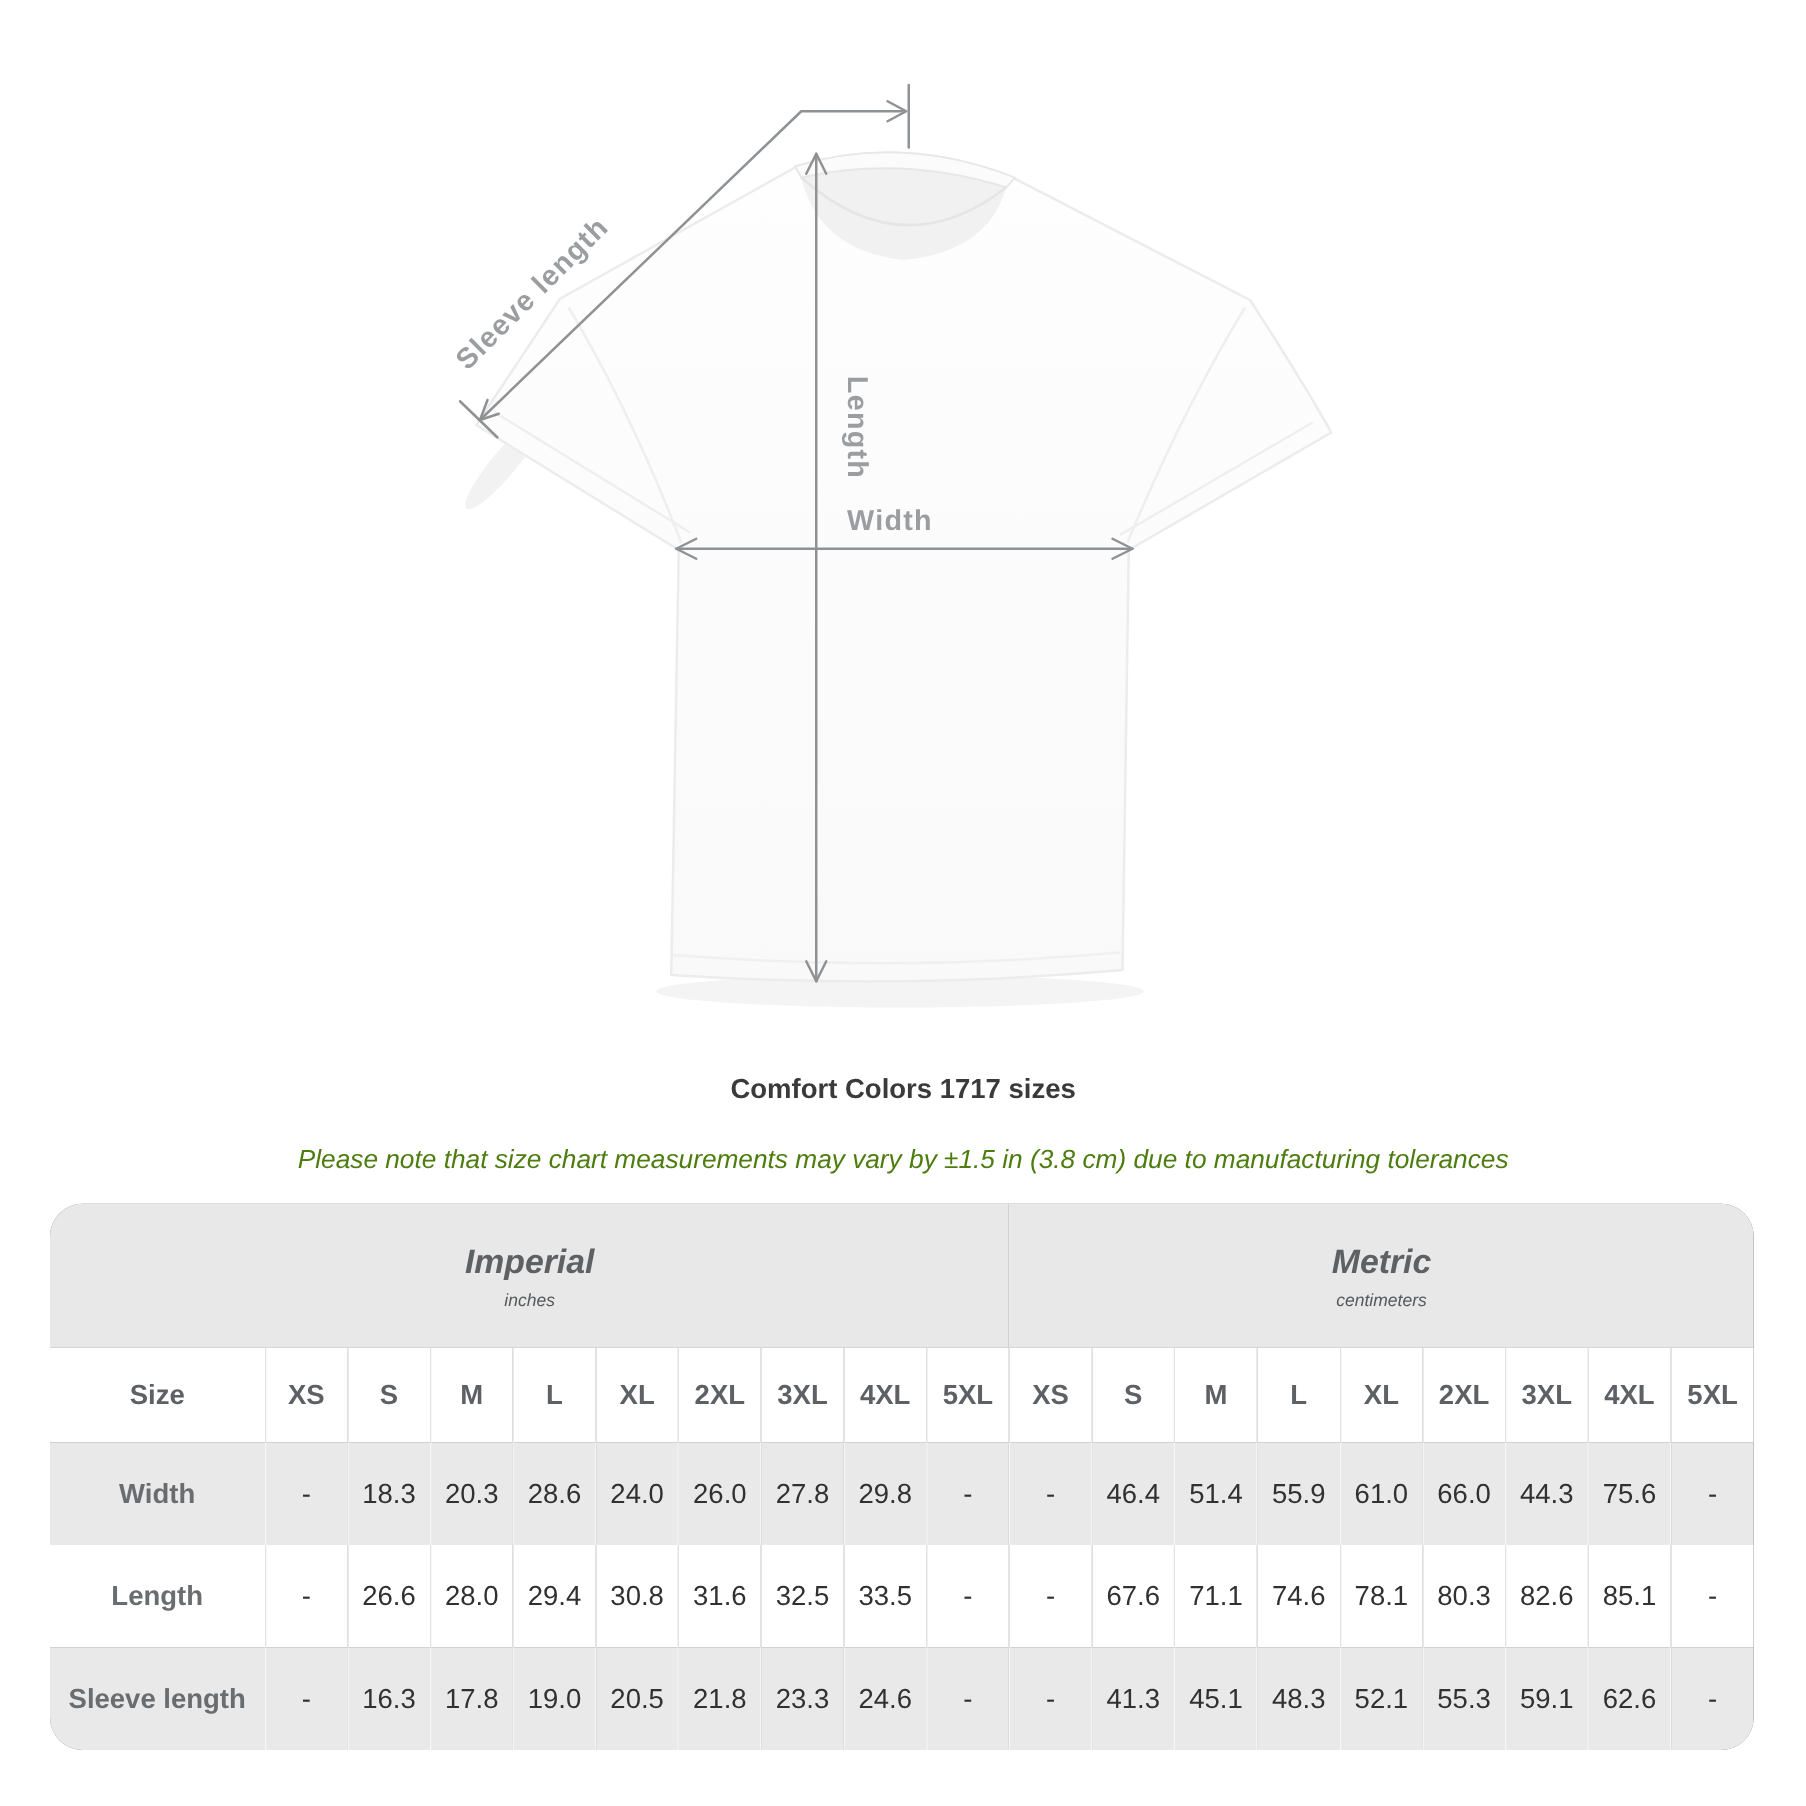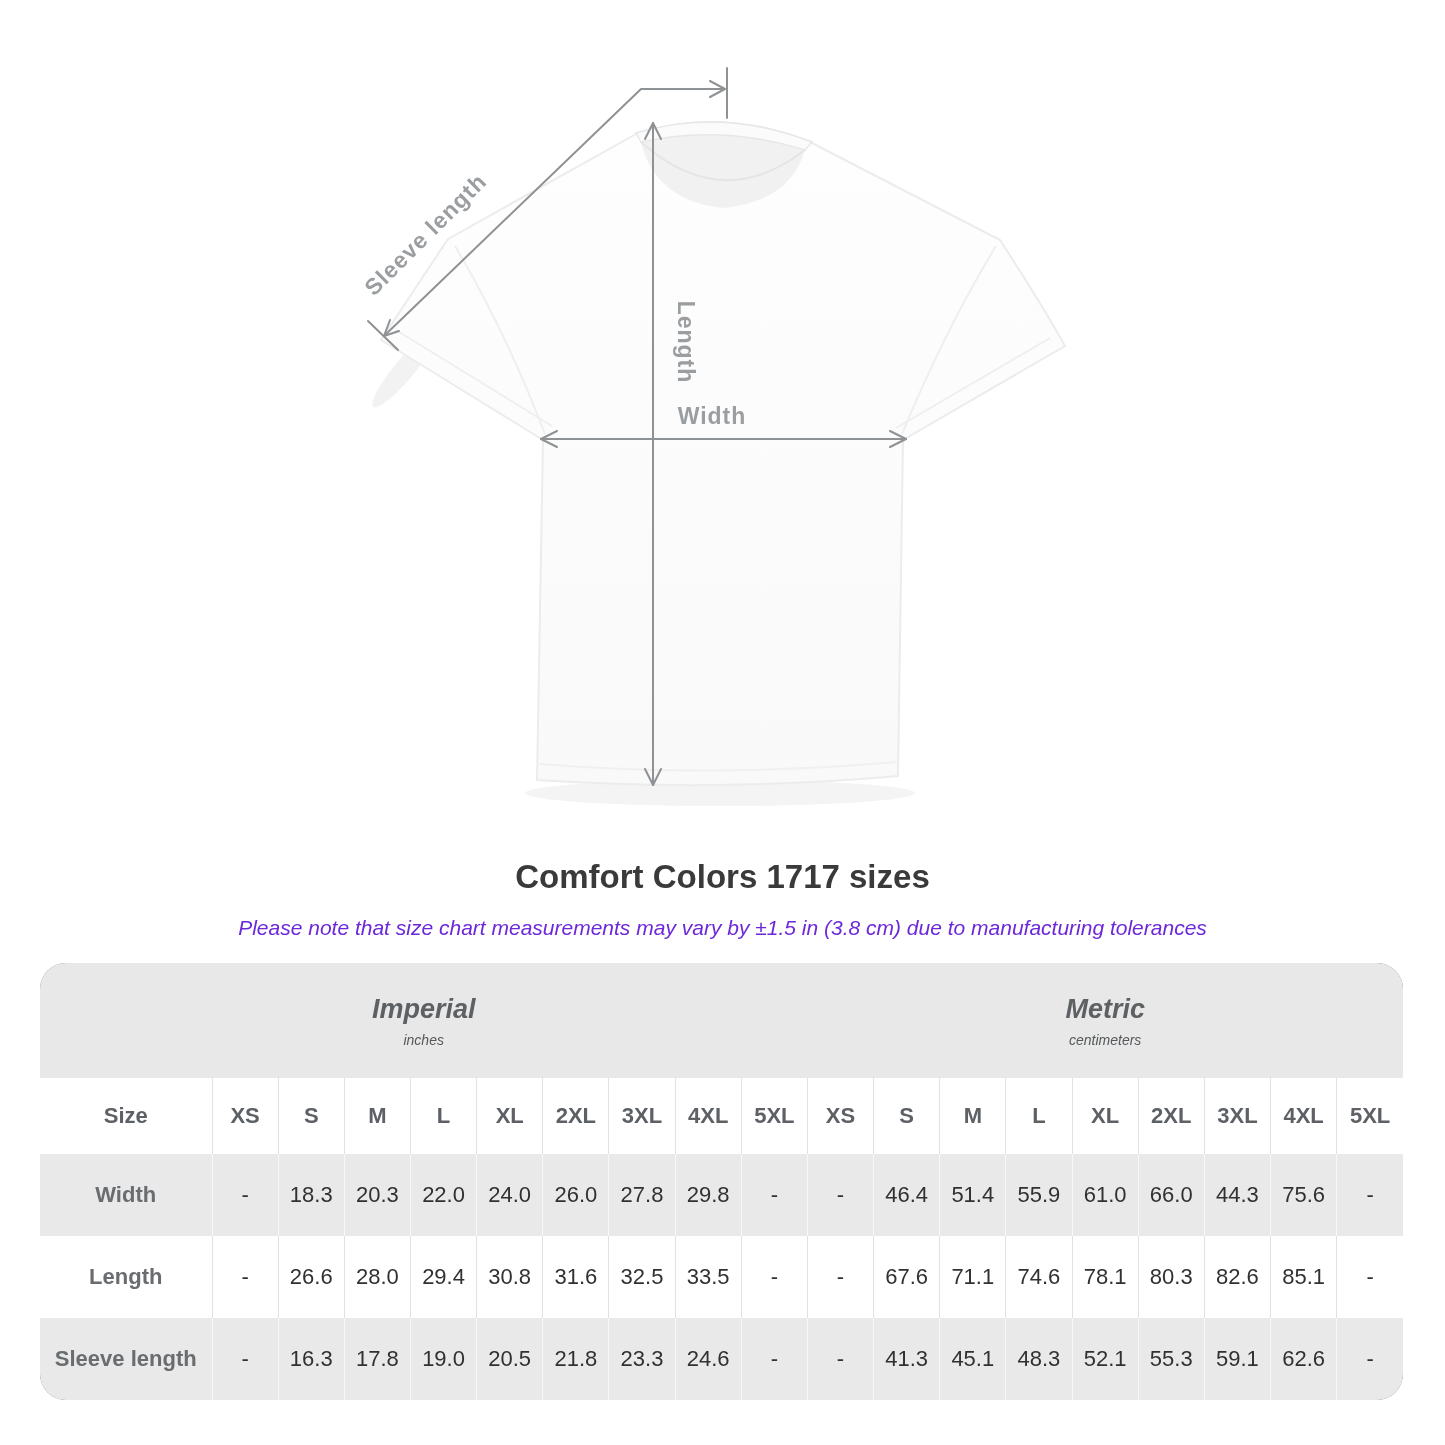--- a/index.html
+++ b/index.html
@@ -10,25 +10,25 @@
     font-family:"Liberation Sans",sans-serif;
     overflow:hidden;
   }
   
   .shirt-svg{position:absolute;left:0;top:0;width:1445px;height:830px;}
   .ann-line{stroke:#8f9294;stroke-width:2;fill:none;stroke-linecap:round;stroke-linejoin:round;}
   .ann-text{font-family:"Liberation Sans",sans-serif;font-weight:bold;font-size:23px;fill:#9b9ea1;letter-spacing:1px;}
   
   .page-title{
     position:absolute;left:0;top:858px;width:100%;
-    text-align:center;font-weight:bold;font-size:33px;color:#3a3a3a;margin:0;
+    text-align:center;font-weight:bold;font-size:22px;color:#3a3a3a;margin:0;
   }
   .page-subtitle{
     position:absolute;left:0;top:916px;width:100%;
-    text-align:center;font-style:italic;font-size:21px;color:#6d28d9;margin:0;
+    text-align:center;font-style:italic;font-size:21px;color:#4d7c0f;margin:0;
   }
   
   .table-wrap{
     position:absolute;left:40px;top:963px;width:1363px;
     border-radius:26px;overflow:hidden;background:#737373;
   }
   table{width:100%;border-collapse:collapse;table-layout:fixed;}
   th,td{padding:0;text-align:center;vertical-align:middle;font-family:"Liberation Sans",sans-serif;}
   tr.band-row th{background:#e8e8e8;height:115px;}
   .band-name{font-weight:bold;font-style:italic;font-size:27px;color:#5d6164;}
@@ -164,21 +164,21 @@
             <th class="col">4XL</th>
             <th class="col">5XL</th>
           </tr>
       </thead>
       <tbody id="table-body">
           <tr class="striped">
             <th class="lbl">Width</th>
             <td class="col">-</td>
             <td class="col">18.3</td>
             <td class="col">20.3</td>
-            <td class="col">22.0</td>
+            <td class="col">28.6</td>
             <td class="col">24.0</td>
             <td class="col">26.0</td>
             <td class="col">27.8</td>
             <td class="col">29.8</td>
             <td class="col">-</td>
             <td class="col">-</td>
             <td class="col">46.4</td>
             <td class="col">51.4</td>
             <td class="col">55.9</td>
             <td class="col">61.0</td>

